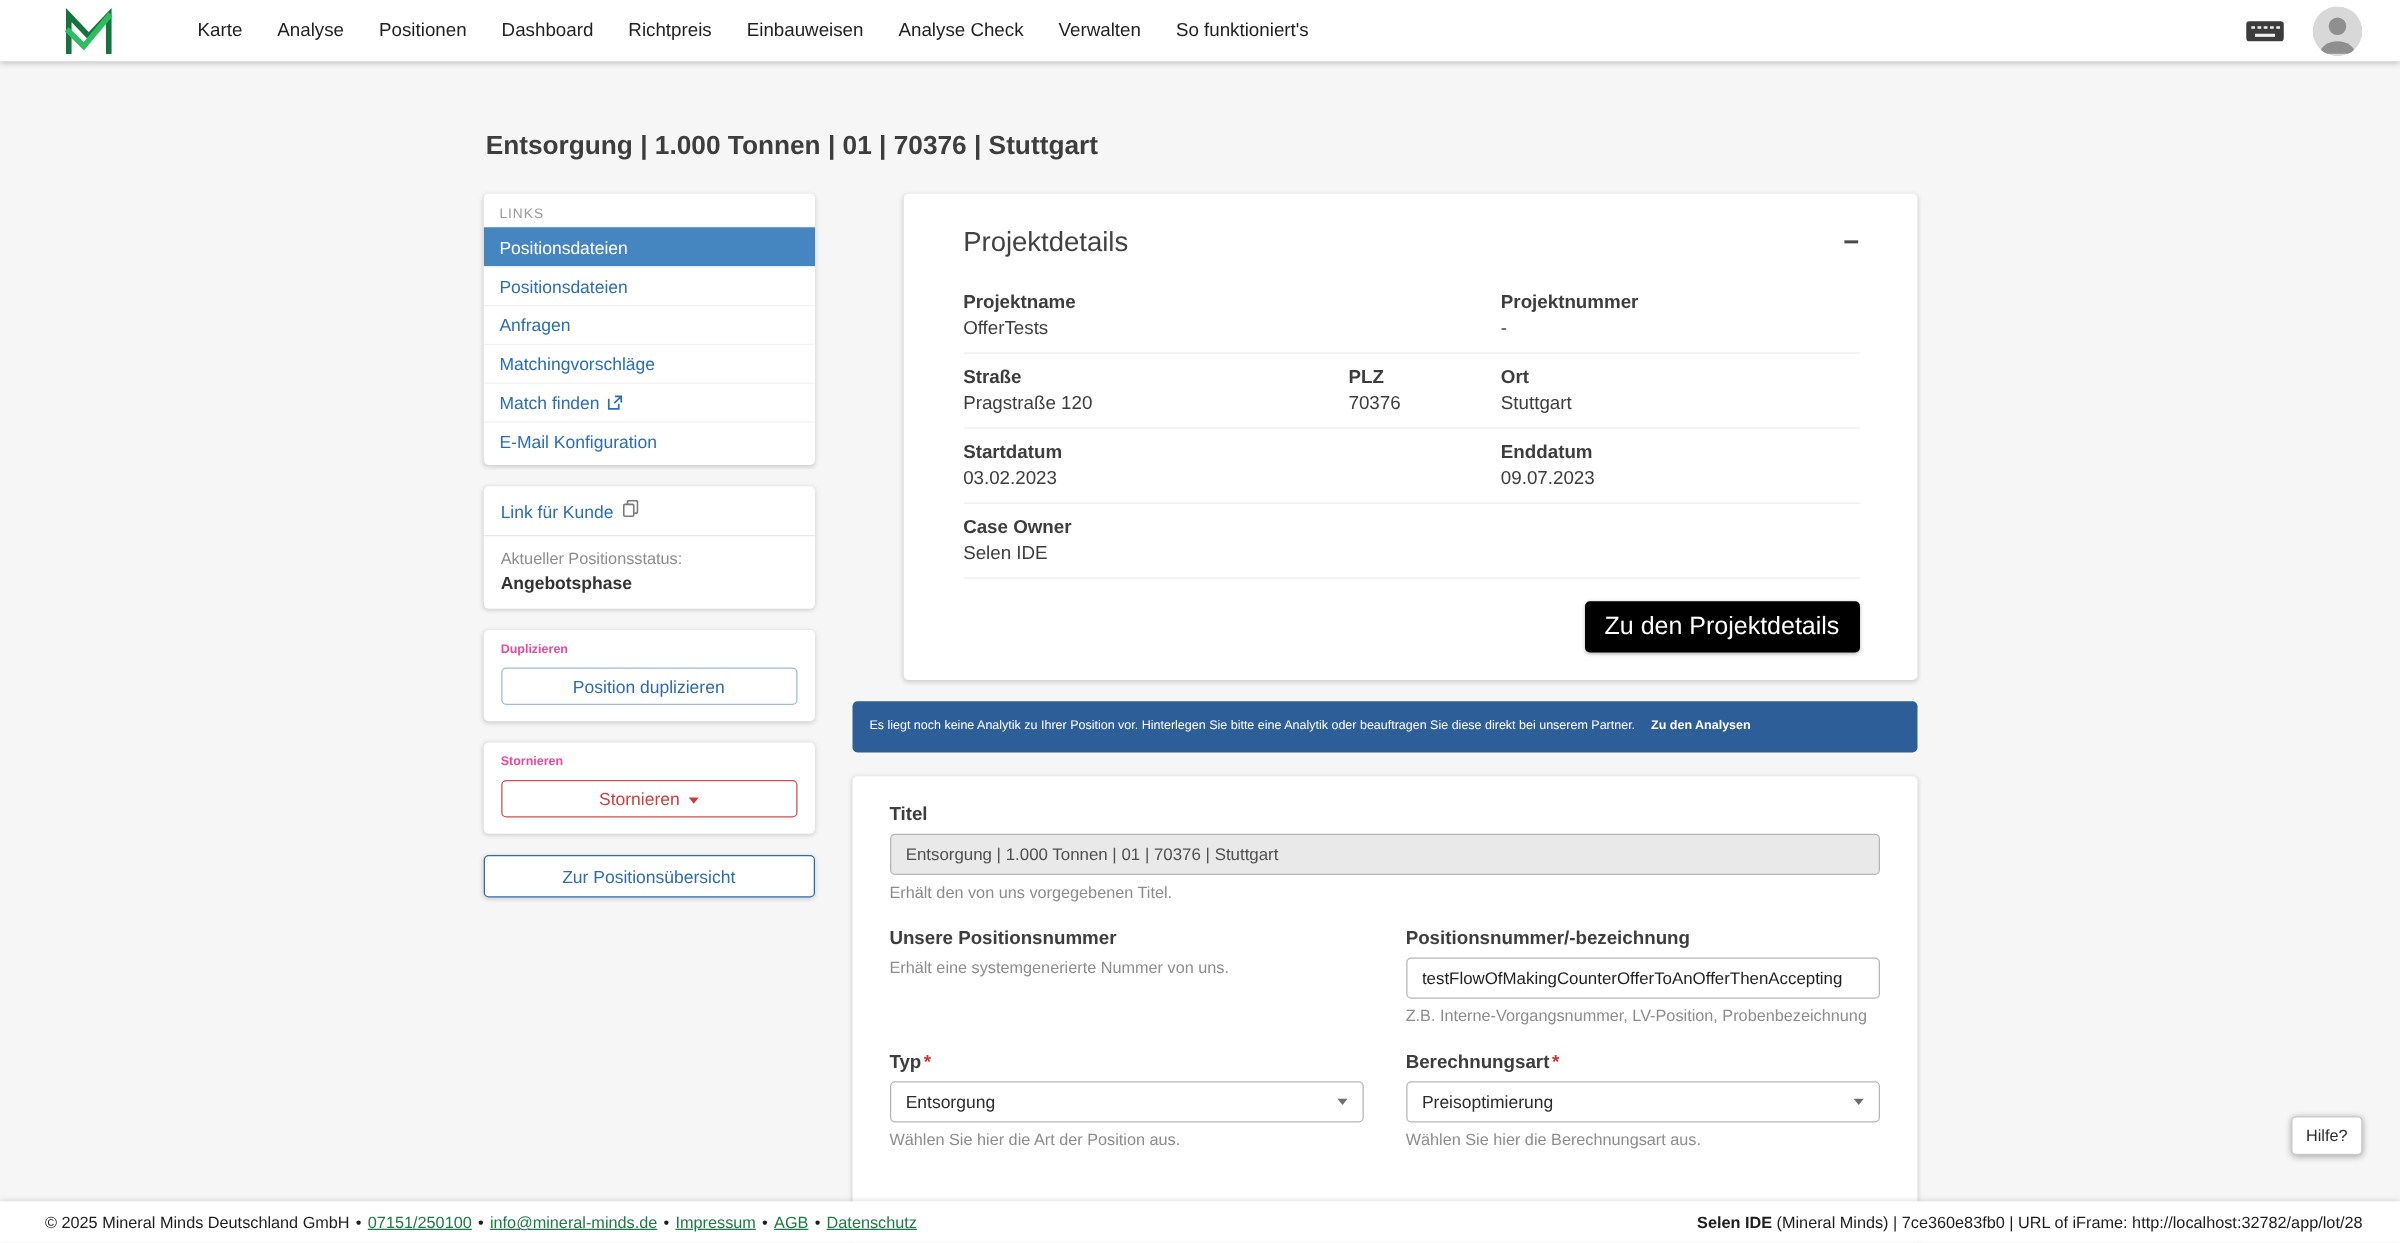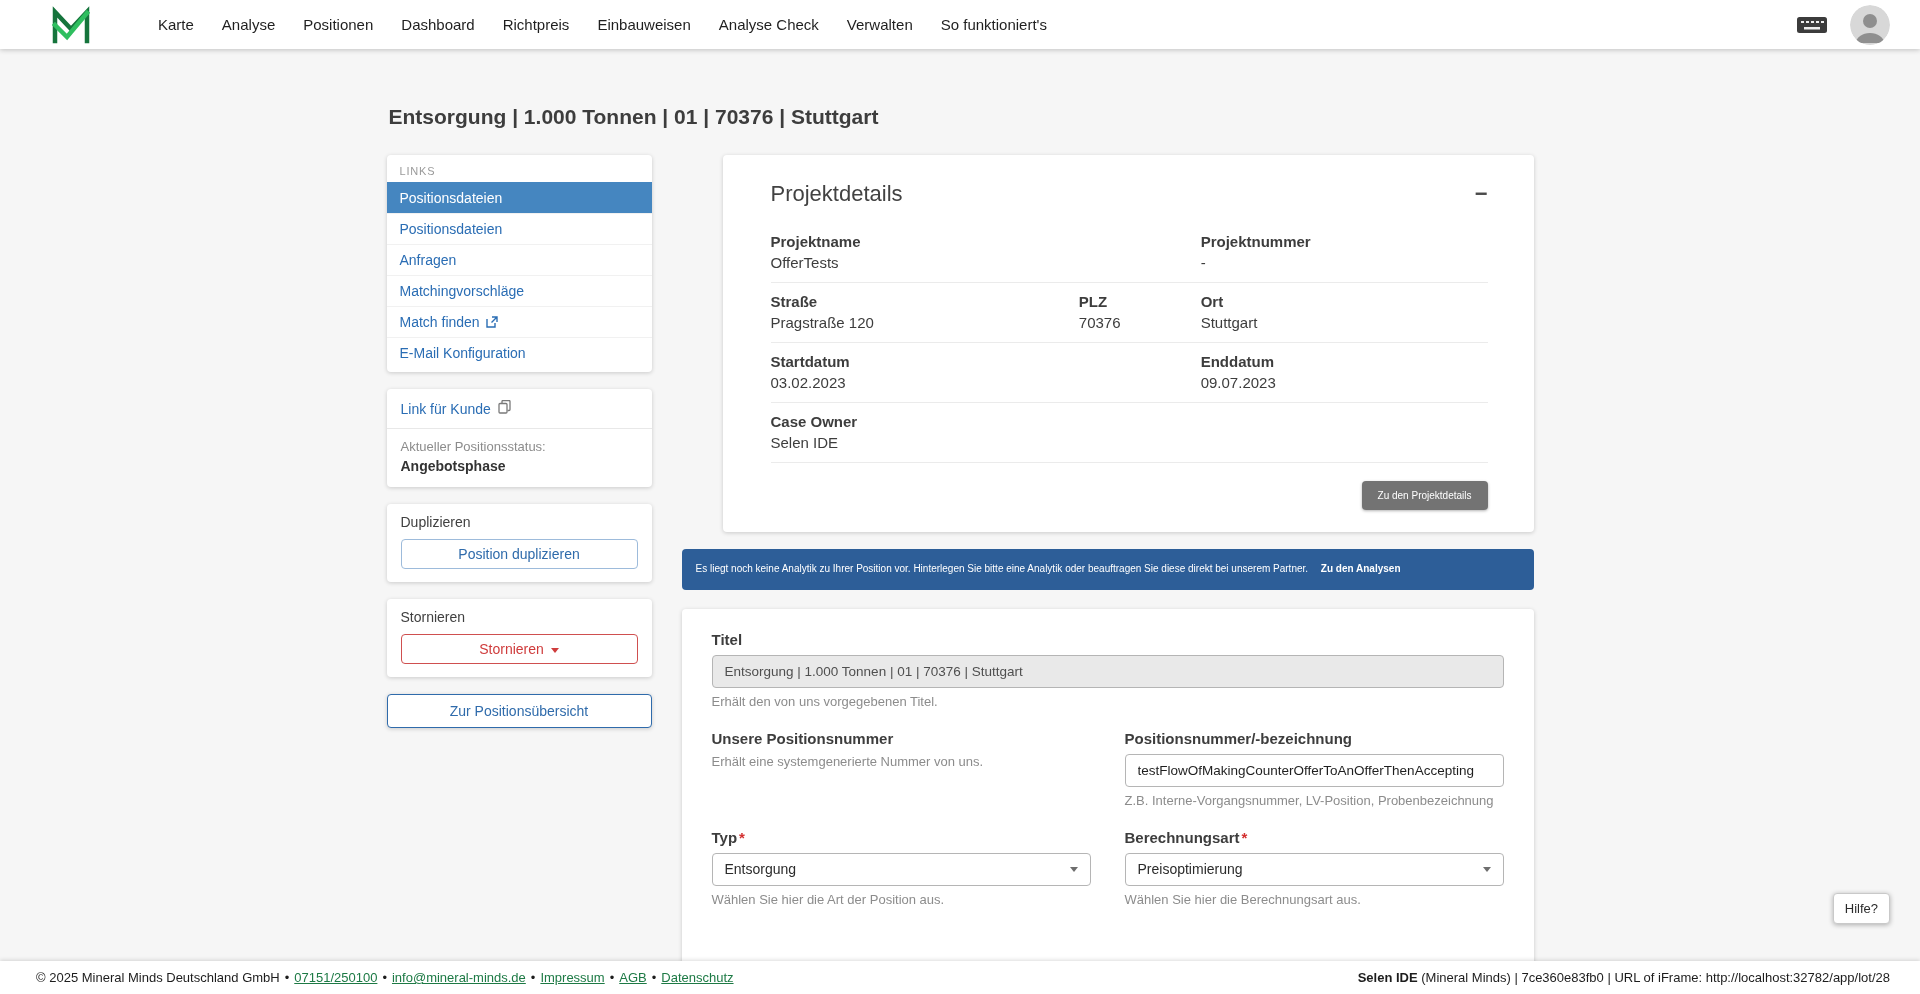--- a/index.html
+++ b/index.html
@@ -62,21 +62,21 @@
     padding: 11px 14px; font-size: 14px; color: #2a6db4;
     border-bottom: 1px solid #e8e8e8; cursor: pointer;
     display: flex; align-items: center; gap: 7px;
   }
   .status-block { padding: 10px 14px 13px; }
   .status-label { font-size: 13px; color: #8c8c8c; margin-bottom: 4px; }
   .status-value { font-size: 14px; font-weight: 700; color: #333; }
 
   
   .action-card { padding: 10px 14px 13px; }
-  .action-header { font-size: 14px; font-weight: 400; color: #404040; margin-bottom: 9px; }
+  .action-header { font-size: 10px; font-weight: 700; color: #ec4899; margin-bottom: 9px; }
   button.btn-outline-blue, button.btn-outline-red {
     width: 100%; background: #fff; border-radius: 4px;
     font-family: inherit; font-size: 14px; padding: 6px 0; cursor: pointer; font-weight: 500;
   }
   button.btn-outline-blue { color: #2f6bab; border: 1px solid #9dbbdb; }
   button.btn-outline-red { color: #cf3c3c; border: 1px solid #cf4f4f; }
   button.overview-btn {
     border: 1px solid #2f6bab; box-shadow: 0 1px 4px rgba(0,0,0,.18);
     padding: 8px 0; margin-bottom: 0;
   }
@@ -95,22 +95,22 @@
   .pd-row {
     display: grid; grid-template-columns: 43% 17% 40%;
     padding: 10px 0 11px; border-bottom: 1px solid #ebebeb;
   }
   .pd-cell.c2 { grid-column: 2; }
   .pd-cell.c3 { grid-column: 3; }
   .pd-label { font-size: 15px; font-weight: 700; color: #3d3d3d; margin-bottom: 4px; }
   .pd-value { font-size: 15px; color: #3d3d3d; }
   .project-footer { display: flex; justify-content: flex-end; margin-top: 18px; }
   button.btn-primary {
-    background: #737373; color: #fff; border: none; border-radius: 4px;
-    font-family: inherit; font-size: 10px; font-weight: 500;
+    background: #000000; color: #fff; border: none; border-radius: 4px;
+    font-family: inherit; font-size: 20px; font-weight: 500;
     padding: 9px 16px; cursor: pointer; box-shadow: 0 1px 3px rgba(0,0,0,.3);
   }
 
   
   .banner {
     background: #2d5e98; color: #fff; border-radius: 4px;
     padding: 13px 14px; font-size: 10px; line-height: 1.45;
     margin-bottom: 19px;
   }
   .banner-link { color: #fff; font-weight: 700; text-decoration: none; margin-left: 10px; cursor: pointer; }

